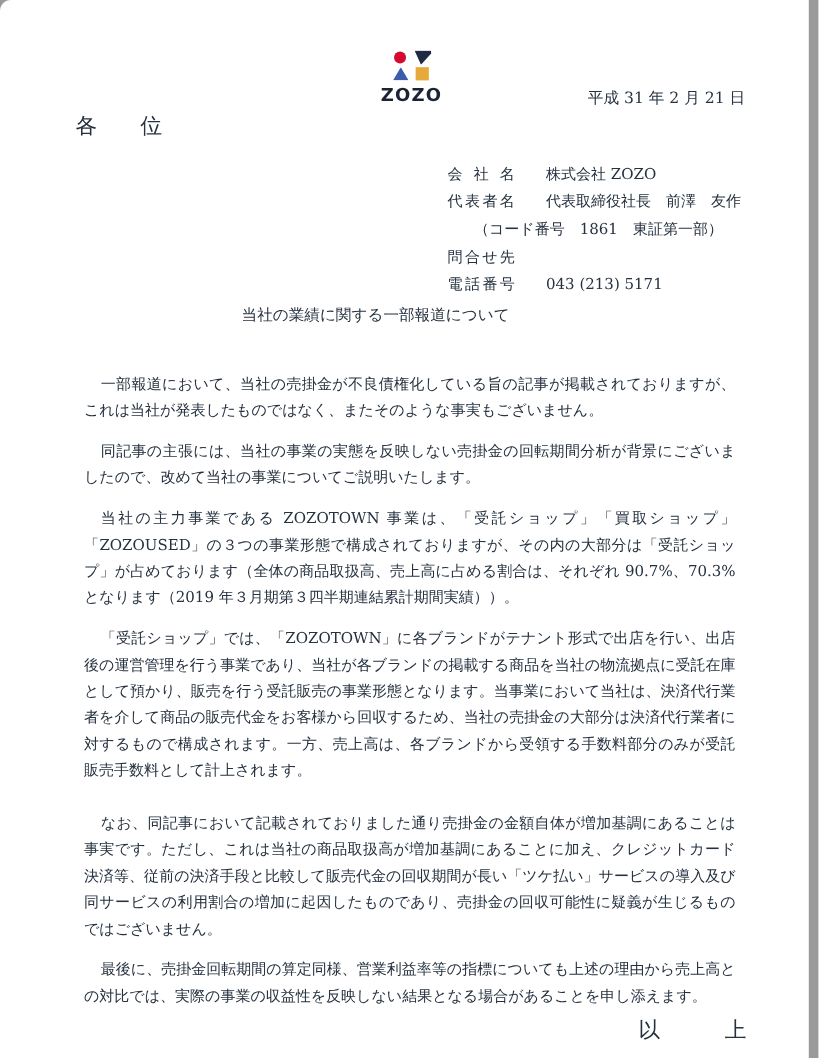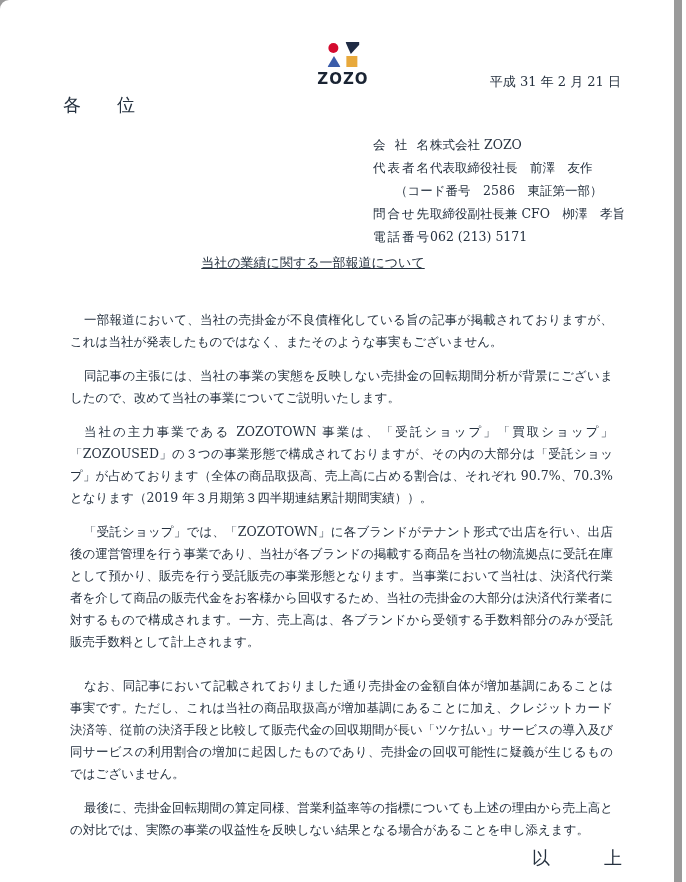--- a/index.html
+++ b/index.html
@@ -38,24 +38,24 @@
            clip-path:polygon(50% 0,100% 100%,0 100%);}
   .lm-gold{right:2px;bottom:0;width:11px;height:11px;background:var(--logo-gold);}
   .logo-text{margin-top:3px;font-family:"DejaVu Sans","Liberation Sans",sans-serif;
              font-weight:bold;font-size:15px;letter-spacing:1px;color:var(--wordmark-color);}
 
   .date{position:absolute;top:73px;right:65px;font-size:13px;}
   .addressee{position:absolute;top:93px;left:63px;font-size:18px;}
 
   .company{position:absolute;top:133px;left:373px;font-size:12.5px;line-height:23px;}
   .crow{display:flex;}
-  .clabel{width:56px;margin-right:1px;text-align:justify;text-align-last:justify;}
+  .clabel{width:56px;margin-right:26px;text-align:justify;text-align-last:justify;}
   .cindent{padding-left:22px;}
 
-  .title{position:absolute;top:254px;left:0;width:626px;text-align:center;font-size:13px;text-decoration:underline;}
+  .title{position:absolute;top:254px;left:0;width:626px;text-align:center;font-size:13px;}
 
   .doc-body{position:absolute;top:297px;left:58px;width:567px;
             font-size:12.5px;line-height:22px;text-align:justify;text-justify:inter-ideograph;}
   .doc-body p{margin:12px;text-indent:14px;}
   .sec-2{margin-top:11px;}
   .sec-3{margin-top:22px;}
 
   .closing{position:absolute;top:846px;right:64px;font-size:18px;}
 </style>
 </head>
@@ -82,29 +82,28 @@
   <div class="company">
     <div class="crow">
       <span class="clabel">会 社 名</span>
       <span class="cvalue">株式会社 ZOZO</span>
     </div>
     <div class="crow">
       <span class="clabel">代表者名</span>
       <span class="cvalue">代表取締役社長　前澤　友作</span>
     </div>
     <div class="crow">
-      <span class="cvalue cindent">（コード番号　2586　東証第一部）</span>
+      <span class="cvalue cindent">（コード番号　1861　東証第一部）</span>
     </div>
     <div class="crow">
       <span class="clabel">問合せ先</span>
-      <span class="cvalue">取締役副社長兼 CFO　栁澤　孝旨</span>
     </div>
     <div class="crow">
       <span class="clabel">電話番号</span>
-      <span class="cvalue">062 (213) 5171</span>
+      <span class="cvalue">043 (213) 5171</span>
     </div>
   </div>
 
   <div class="title">当社の業績に関する一部報道について</div>
 
   <div class="doc-body">
     <section class="sec-1">
       <p>一部報道において、当社の売掛金が不良債権化している旨の記事が掲載されておりますが、これは当社が発表したものではなく、またそのような事実もございません。</p>
       <p>同記事の主張には、当社の事業の実態を反映しない売掛金の回転期間分析が背景にございましたので、改めて当社の事業についてご説明いたします。</p>
     </section>

